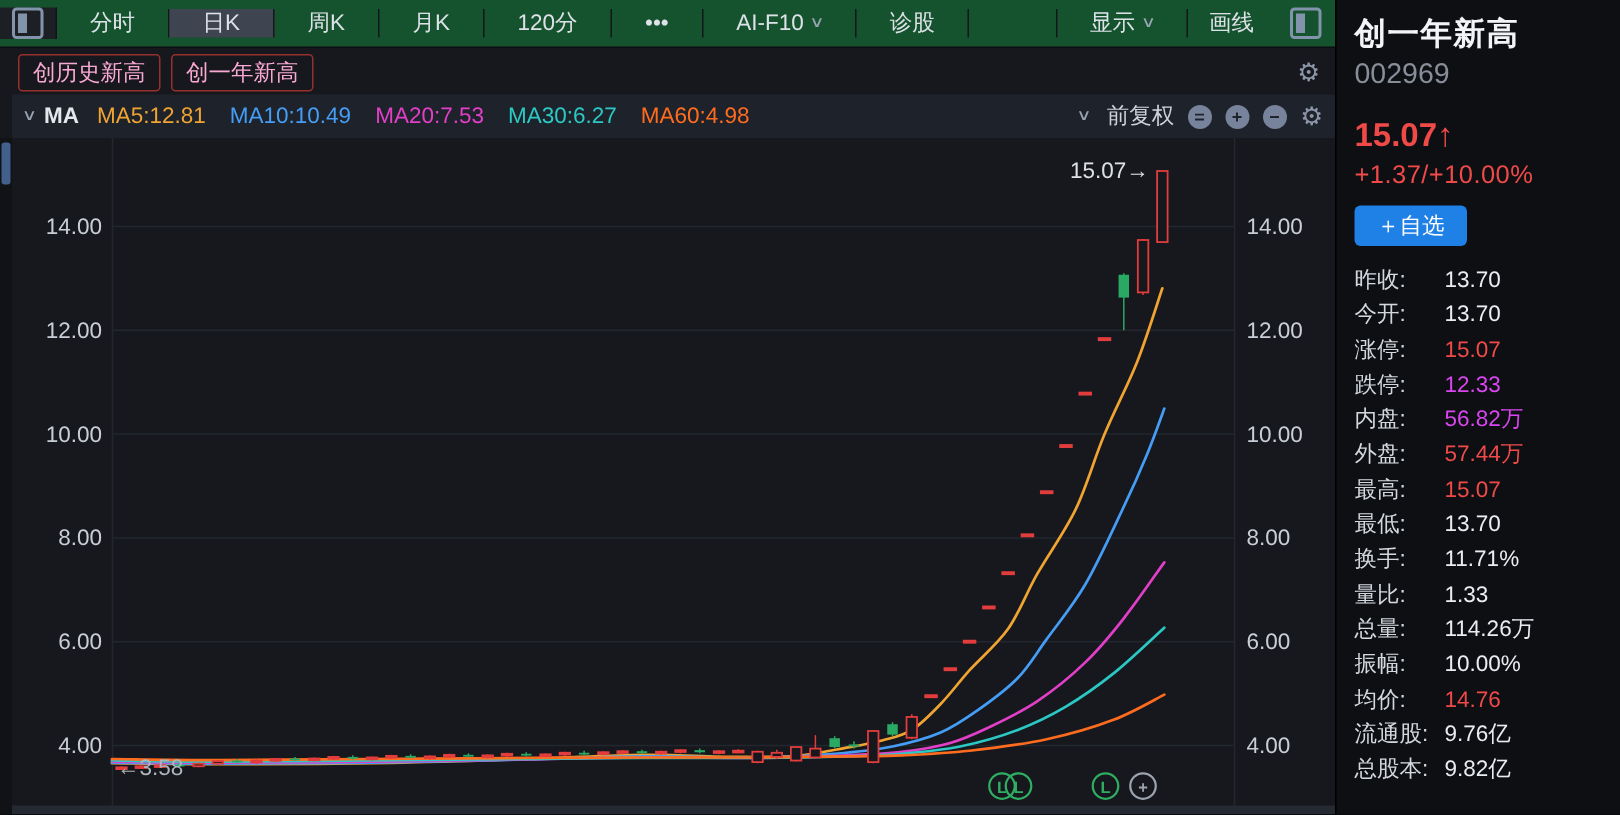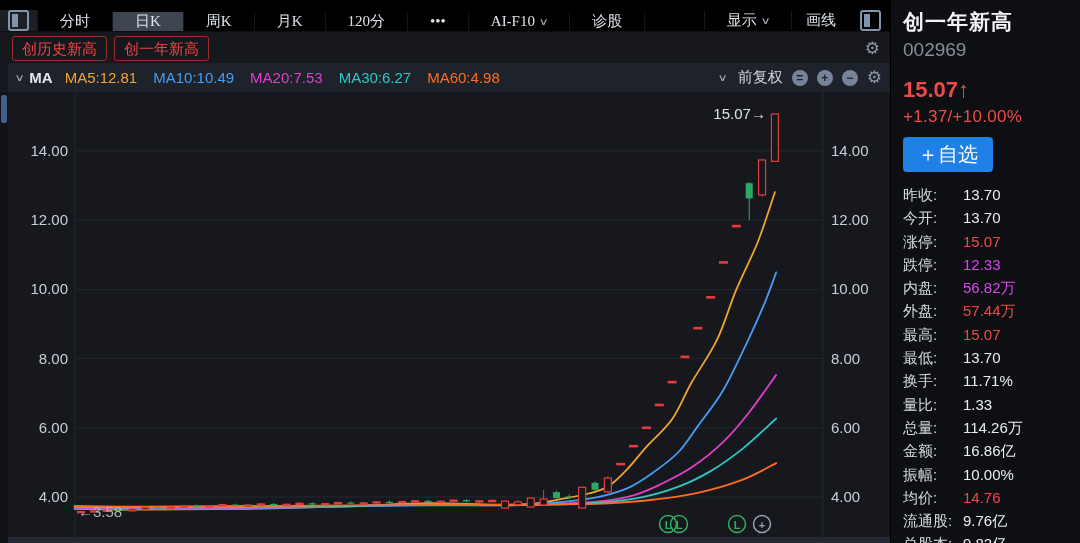--- a/index.html
+++ b/index.html
@@ -2,39 +2,39 @@
 <html><head>
 <meta charset="utf-8">
 <style>
   * { margin:0; padding:0; box-sizing:border-box; }
   html,body { background:#000; }
   body { font-family:"Liberation Sans","DejaVu Sans",sans-serif; }
   .app { position:relative; width:1080px; height:543px; background:#16181d; overflow:hidden; }
 
   
   .toolbar { position:absolute; left:0; top:0; width:890px; height:32px;
-    background:#000000; border-bottom:1px solid #0d0e11; display:flex; align-items:flex-end;font-family:Liberation Serif, serif; }
+    background:#14532d; border-bottom:1px solid #0d0e11; display:flex; align-items:center; }
   .tb-iconcell { width:38px; display:flex; align-items:center; justify-content:center;
     background:#1c1f24; border-right:1px solid #121419; }
   .panel-icon { position:relative; width:21px; height:21px; border:2px solid #8294ab; border-radius:3px; display:inline-block; }
   .panel-icon::before { content:""; position:absolute; left:2px; top:2px; bottom:2px; width:6px; background:#8294ab; }
   .tabs { display:flex; align-items:stretch; }
   .tb-item { display:flex; align-items:center; justify-content:center; gap:5px; padding:0 22px;
     color:#dde1e8; font-size:15px; border-right:1px solid #14161b; cursor:pointer; white-space:nowrap; }
   .tb-item.active { background:#3e4450; }
   .tb-item.narrow { padding:0 14px; }
   .chev { color:#9aa3b2; font-size:10px; transform:scaleX(1.4); display:inline-block; }
   .tb-right { margin-left:auto; display:flex; align-items:center; }
   .tb-right .tb-item { border-right:none; border-left:1px solid #14161b; }
   .tb-right .tb-iconwrap { display:flex; align-items:center; justify-content:center; width:40px; }
 
   
   .tagbar { position:absolute; left:8px; top:33px; width:882px; height:30px;
     display:flex; align-items:center; gap:7px; padding-left:4px; }
-  .tag-pill { border:1px solid #96302e; border-radius:3px; color:#ef4444; font-size:15px;
+  .tag-pill { border:1px solid #96302e; border-radius:3px; color:#f9a8d4; font-size:15px;
     padding:2px 9px; line-height:19px; }
   .gear { color:#8d96a8; font-size:17px; line-height:1; }
   .tagbar .gear { margin-left:auto; margin-right:10px; }
 
   
   .mabar { position:absolute; left:8px; top:63px; width:882px; height:29px; background:#1e222a;
     display:flex; align-items:center; font-size:15px; padding:0 8px; }
   .mabar .chev { margin-right:6px; }
   .ma-label { color:#e4e7ec; font-weight:bold; margin-right:12px; }
   .ma-item { margin-right:16px; white-space:nowrap; }
@@ -48,21 +48,21 @@
   .left-strip { position:absolute; left:0; top:92px; width:8px; height:451px; background:#101216; }
   .left-strip .notch { position:absolute; left:1px; top:3px; width:6px; height:28px; background:#41618c; border-radius:2px; }
 
   
   .side { position:absolute; left:890px; top:0; width:190px; height:543px; background:#0e0f13;
     border-left:1px solid #000; padding:8px 0 0 12px; }
   .s-name { color:#f2f4f7; font-size:21px; font-weight:bold; letter-spacing:1px; }
   .s-code { color:#878e99; font-size:19px; margin-top:3px; }
   .s-price { font-size:22px; font-weight:bold; margin-top:16px; }
   .s-change { font-size:17px; margin-top:4px; letter-spacing:0.3px; }
-  .s-watch { display:inline-block; margin-top:10px; background:#1f80e6; color:#fff; font-size:20px;
+  .s-watch { display:inline-block; margin-top:10px; background:#1f80e6; color:#fff; font-size:15px;
     padding:4px 15px; border-radius:4px; border:none; cursor:pointer; }
   .stats { margin-top:11px; }
   .stat-row { display:flex; font-size:15px; line-height:23.3px; white-space:nowrap; }
   .stat-label { color:#d3d8df; min-width:60px; }
   .stat-value {}
   .c-up { color:#ef4a48; }
   .c-down { color:#d946ef; }
   .c-neutral { color:#e9ecf1; }
 </style>
 </head>
@@ -450,24 +450,20 @@
         </div>
         <div class="stat-row">
           <span class="stat-label">量比:</span>
           <span class="stat-value c-neutral">1.33</span>
         </div>
         <div class="stat-row">
           <span class="stat-label">总量:</span>
           <span class="stat-value c-neutral">114.26万</span>
         </div>
         <div class="stat-row">
-          <span class="stat-label">金额:</span>
-          <span class="stat-value c-neutral">16.86亿</span>
-        </div>
-        <div class="stat-row">
           <span class="stat-label">振幅:</span>
           <span class="stat-value c-neutral">10.00%</span>
         </div>
         <div class="stat-row">
           <span class="stat-label">均价:</span>
           <span class="stat-value c-up">14.76</span>
         </div>
         <div class="stat-row">
           <span class="stat-label">流通股:</span>
           <span class="stat-value c-neutral">9.76亿</span>

